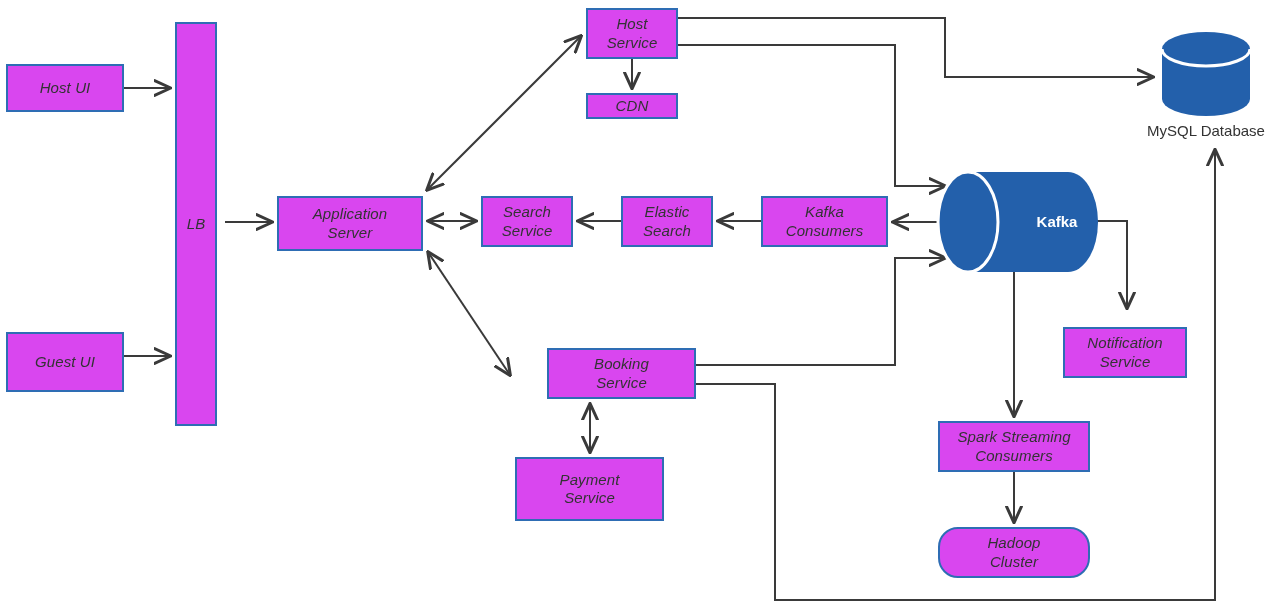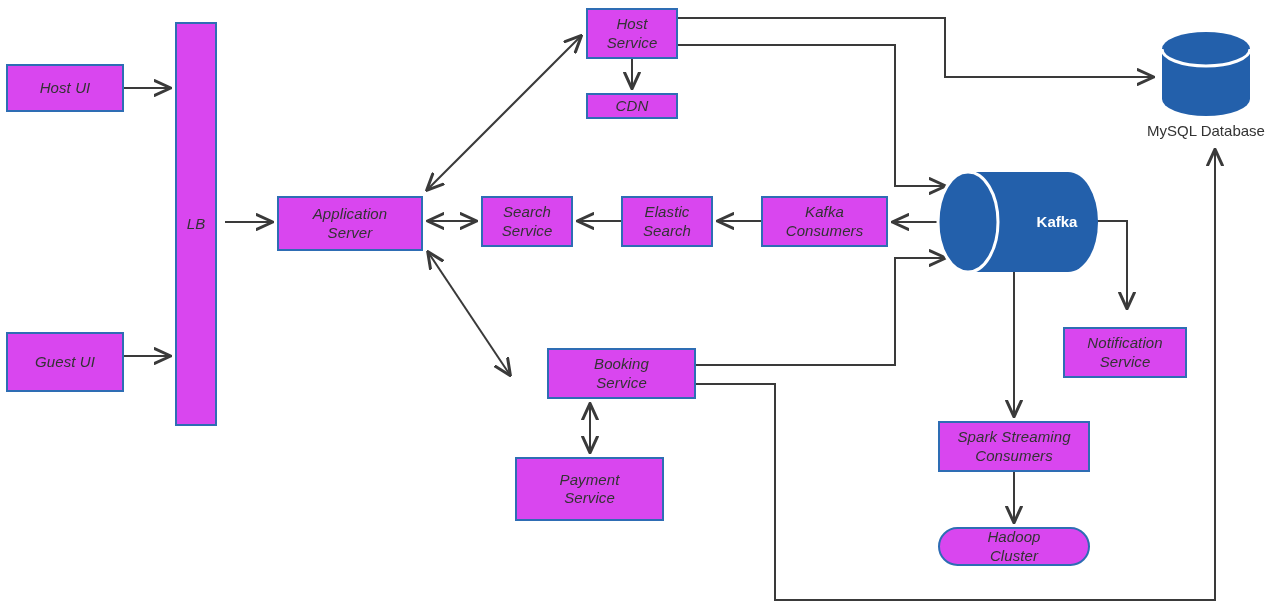--- a/index.html
+++ b/index.html
@@ -181,21 +181,21 @@
   <div class="node" style="left:1063px;top:313px;width:124px;height:51px;margin-top:14px;">
     <span>Notification
 Service</span>
   </div>
 
   <div class="node" style="left:938px;top:421px;width:152px;height:51px;text-align:center;">
     <span>Spark Streaming
 Consumers</span>
   </div>
 
-  <div class="node" style="left:938px;top:527px;width:152px;height:39px;border-radius:20px;">
+  <div class="node" style="left:938px;top:527px;width:152px;height:51px;border-radius:20px;">
     <span>Hadoop
 Cluster</span>
   </div>
 
   <div class="cyl" style="left:938px;top:172px;width:160px;height:100px;">
     <svg width="160" height="100" viewBox="0 0 160 100" xmlns="http://www.w3.org/2000/svg">
       <path d="M30,0 H130 A30,50 0 0 1 130,100 H30 A30,50 0 0 1 30,0 Z" fill="#2360ab"></path>
       <ellipse cx="30" cy="50" rx="30" ry="50" fill="#2360ab"></ellipse>
       <ellipse cx="30" cy="50" rx="30" ry="50" fill="none" stroke="#ffffff" stroke-width="3"></ellipse>
     </svg>

